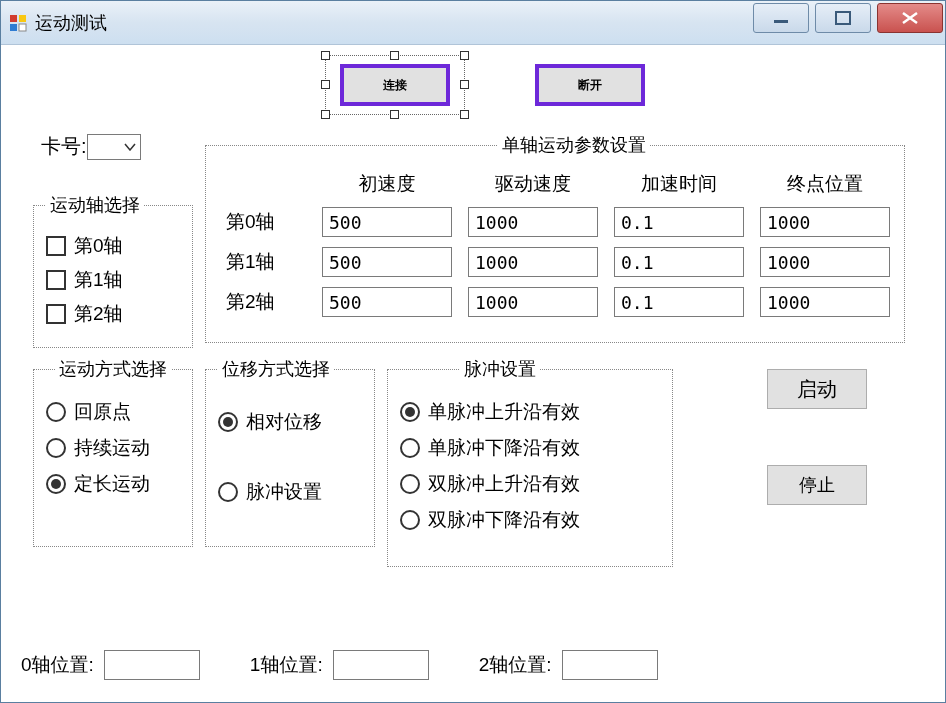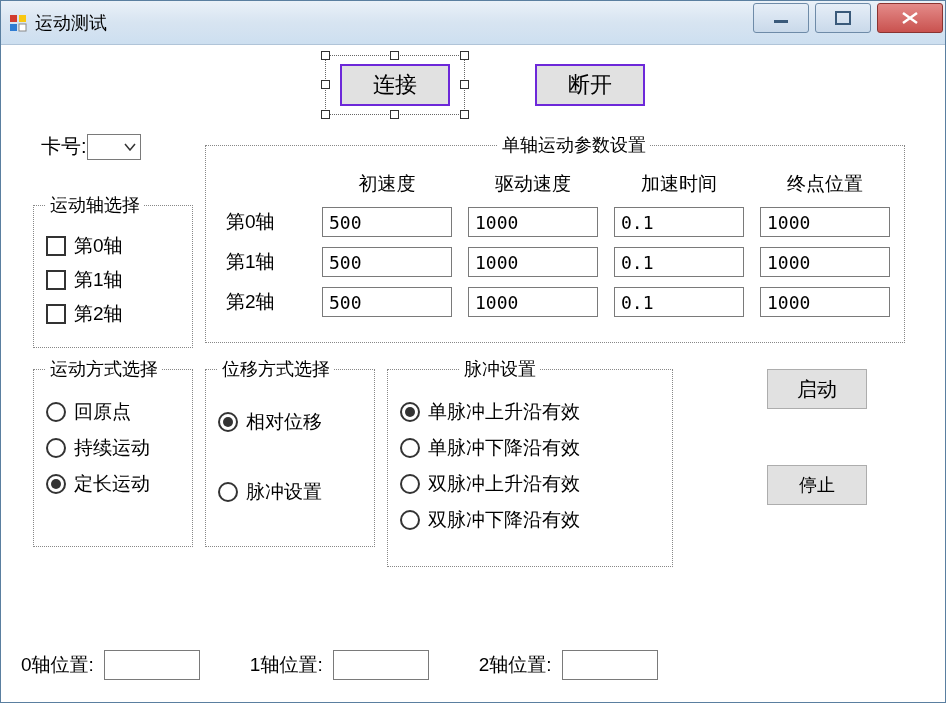--- a/index.html
+++ b/index.html
@@ -100,26 +100,27 @@
   .sel-wrap .h-ml { left:-5px; top:50%; margin-top:-5px; }
   .sel-wrap .h-mr { right:-5px; top:50%; margin-top:-5px; }
   .sel-wrap .h-bl { left:-5px; bottom:-5px; }
   .sel-wrap .h-bm { left:50%; bottom:-5px; margin-left:-5px; }
   .sel-wrap .h-br { right:-5px; bottom:-5px; }
 
   .std-button {
     height: 42px;
     width: 110px;
     background: #e1e1e1;
-    border: 2px solid #6d28d9;
-    font-size: 22px;
+    border: 4px solid #6d28d9;
+    font-size: 12px;
     cursor: pointer;
     display: inline-flex;
     align-items: center;
     justify-content: center;
+    font-weight: bold;
   }
   .btn-connect {
     position: absolute;
     left: 315px;
     top: 3px;
   }
   .btn-disconnect {
     position: absolute;
     left: 510px;
     top: 3px;
@@ -212,20 +213,21 @@
     font-family: "SimSun", monospace;
     width: 100%;
   }
 
   .group-move-mode {
     position: absolute;
     left: 24px;
     top: 304px;
     width: 160px;
     height: 190px;
+    text-align: center;
   }
   .group-disp-mode {
     position: absolute;
     left: 196px;
     top: 304px;
     width: 170px;
     height: 190px;
   }
   .group-pulse {
     position: absolute;

